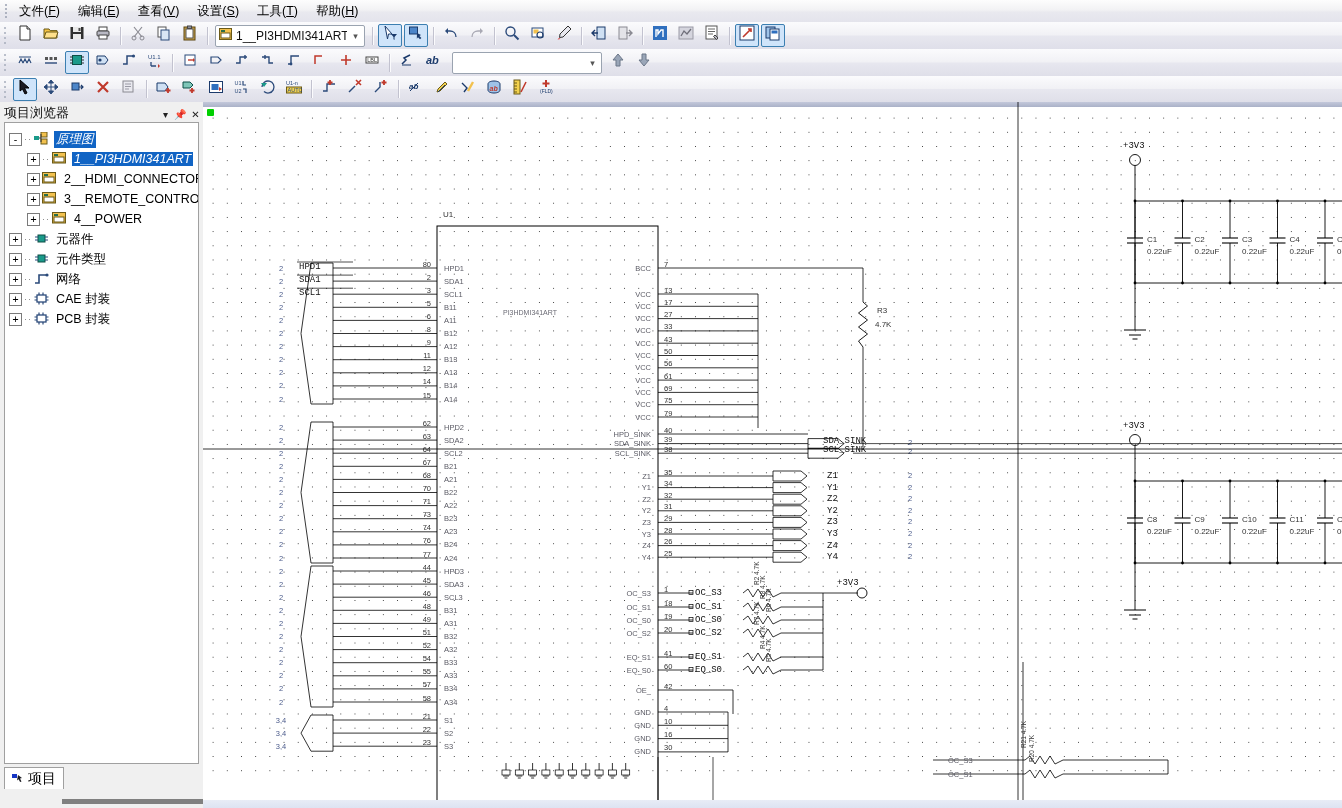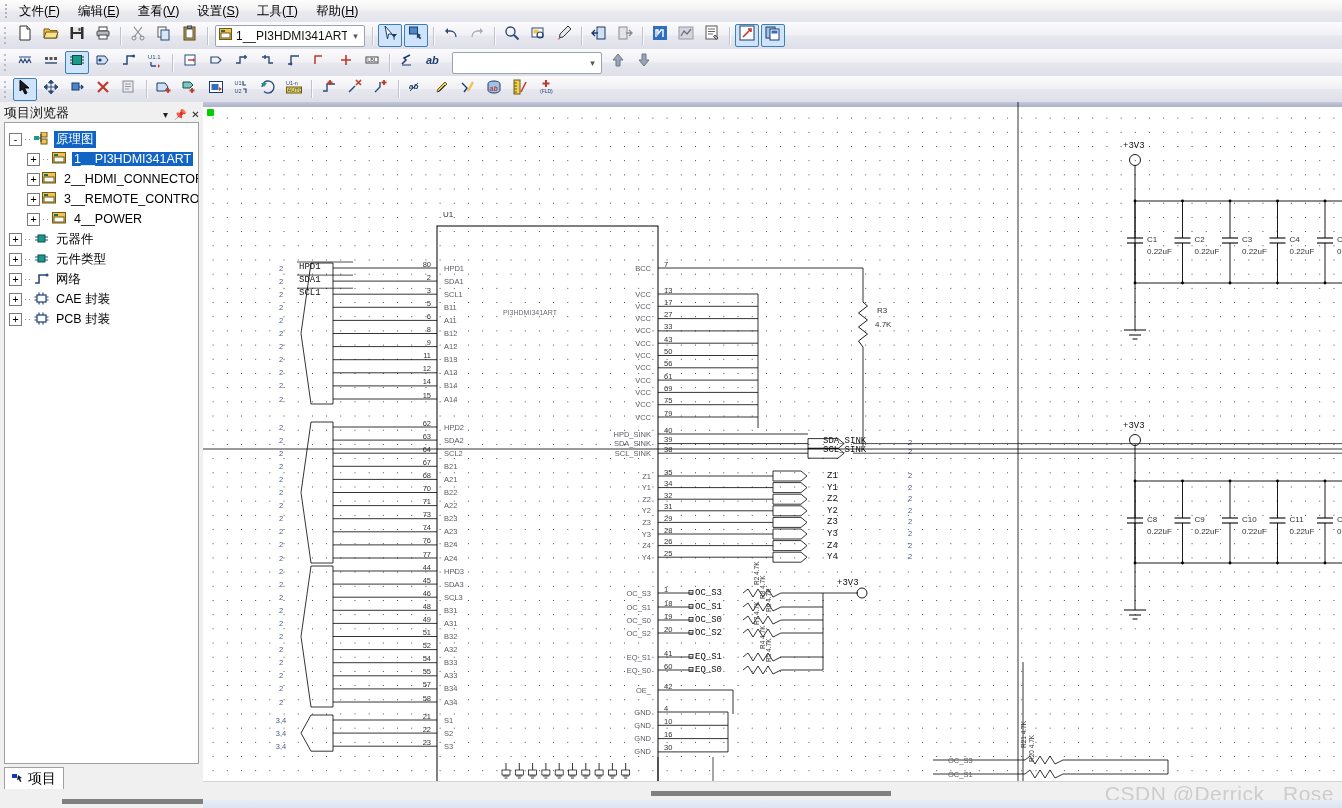--- a/index.html
+++ b/index.html
@@ -53,21 +53,21 @@
   .treebox{position:absolute;left:4px;top:20px;width:193px;height:640px;background:#fff;
            border:1px solid #a0a0a0;overflow:hidden;}
   .tree{padding:6px 0 0 4px;font-size:12.5px;color:#000;}
   .trow{display:flex;align-items:center;height:20px;white-space:nowrap;cursor:default;}
   .exp{width:11px;height:11px;border:1px solid #7a7a7a;background:#fff;display:inline-flex;
        align-items:center;justify-content:center;font-size:10px;line-height:9px;color:#000;
        font-family:"DejaVu Sans Mono",monospace;margin-right:2px;flex:0 0 auto;}
   .dots{width:10px;color:#808080;font-size:9px;letter-spacing:1px;overflow:hidden;}
   .ticon{width:17px;height:14px;margin-right:3px;flex:0 0 auto;}
   .tlabel{padding:0 2px;}
-  .tlabel.sel{background:#1164c4;color:#fff;}
+  .tlabel.sel{background:#1164c4;color:#fff;font-style:italic;}
   .hscroll{position:absolute;left:5px;bottom:0px;width:191px;height:13px;background:#f0f0f0;}
   .hscroll .thumb{position:absolute;left:57px;top:4px;width:159px;height:5px;background:#808080;}
   .tabstrip{position:absolute;left:4px;top:665px;width:195px;height:22px;display:flex;align-items:flex-end;}
   .ptab{height:21px;display:flex;align-items:center;gap:3px;padding:0 7px;background:#fff;
         border:1px solid #a0a0a0;border-bottom:none;font-size:14px;color:#000;cursor:default;}
 
   
   .canvaswrap{position:absolute;left:203px;top:102px;width:1139px;height:706px;background:#fff;overflow:hidden;}
   .rulertop{position:absolute;left:0;top:0;width:1139px;height:5px;
             background:linear-gradient(to bottom,#c3c8da,#aab1c8);}
@@ -1171,20 +1171,16 @@
         <text x="745" y="660.5" class="pinlbl">OC_S3</text>
         <path d="M822 658 L827 654 L832 662 L837 654 L842 662 L847 654 L852 662 L860 658 L965 658" fill="none" stroke="#000" stroke-width="0.8"></path>
         <text x="823" y="646" transform="rotate(-90 823 646)" class="vlabel">R21 4.7K</text>
         <line x1="730" y1="672" x2="822" y2="672" stroke="#000" stroke-width="0.8"></line>
         <text x="745" y="674.5" class="pinlbl">OC_S1</text>
         <path d="M822 672 L827 668 L832 676 L837 668 L842 676 L847 668 L852 676 L860 672 L965 672" fill="none" stroke="#000" stroke-width="0.8"></path>
         <text x="831" y="660" transform="rotate(-90 831 660)" class="vlabel">R20 4.7K</text>
         <line x1="965" y1="658" x2="965" y2="672" stroke="#000" stroke-width="0.8"></line>
       </svg>
 
-    <div class="statusbar">
-      <div class="shthumb"></div>
-      <div class="watermark">CSDN @Derrick_ Rose</div>
-    </div>
   </div>
 
   <div class="bottomstrip"></div>
 </div>
 
 </body></html>

